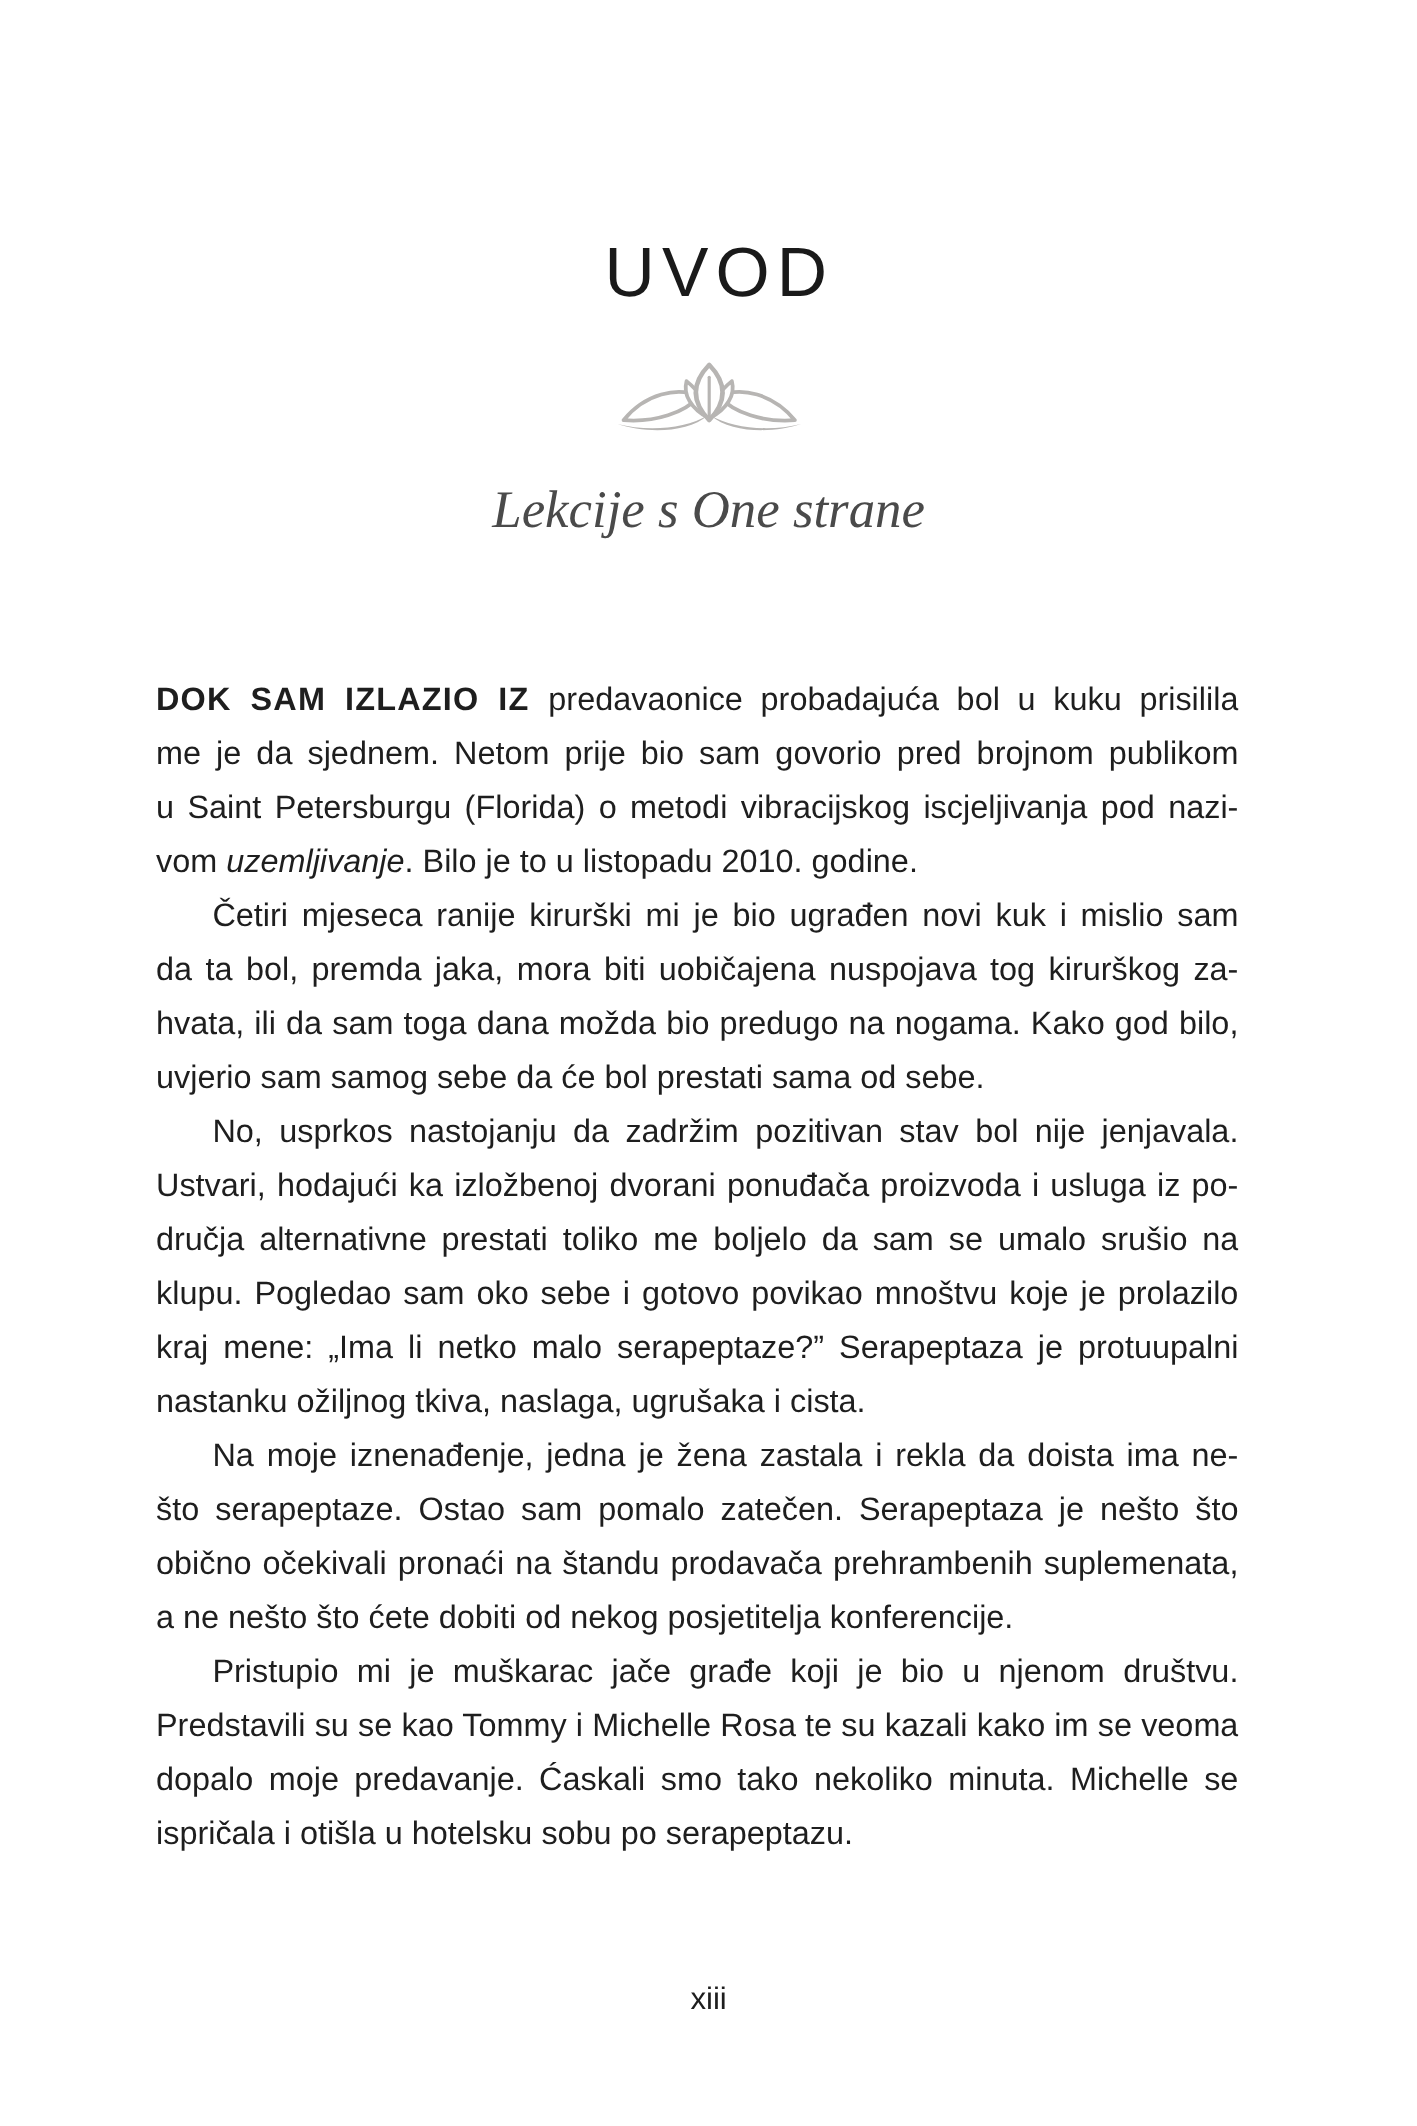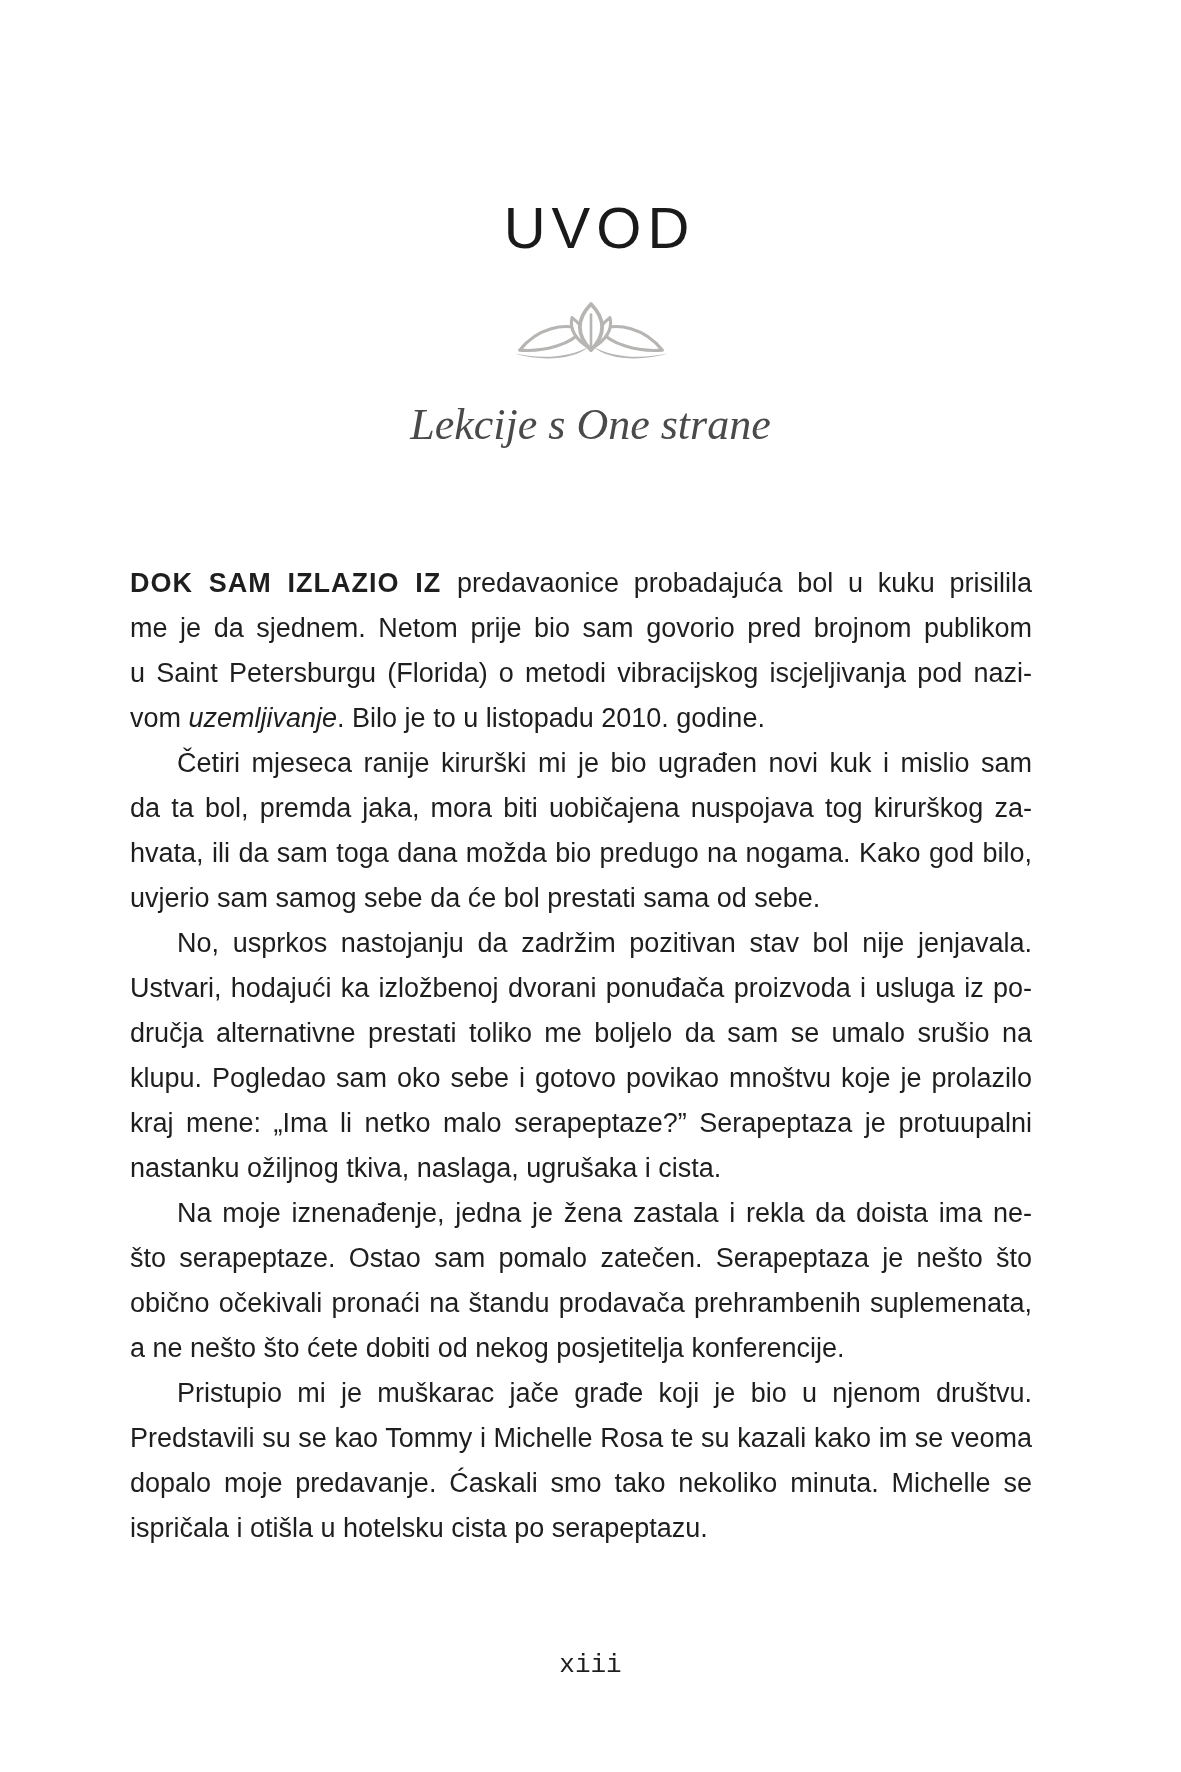--- a/index.html
+++ b/index.html
@@ -60,21 +60,21 @@
     text-align: justify;
     text-align-last: justify;
   }
   .line.indent { text-indent: 47px; }
   .seg-b { font-weight: 700; letter-spacing: 1px; }
   .seg-i { font-style: italic; }
   .folio {
     position: absolute;
     top: 1648px; left: 0; width: 100%;
     text-align: center;
-    font-family: Liberation Mono, monospace;
+    font-family: Liberation Sans, sans-serif;
     font-size: 26px;
     line-height: 34px;
     color: var(--ink-body);
   }
 </style>
 </head>
 <body>
 
 <div class="page">
 
@@ -116,18 +116,18 @@
       <div class="line just"><span>klupu. Pogledao sam oko sebe i gotovo povikao mnoštvu koje je prolazilo</span></div>
       <div class="line just"><span>kraj mene: „Ima li netko malo serapeptaze?” Serapeptaza je protuupalni</span></div>
       <div class="line"><span>nastanku ožiljnog tkiva, naslaga, ugrušaka i cista.</span></div>
       <div class="line just indent"><span>Na moje iznenađenje, jedna je žena zastala i rekla da doista ima ne-</span></div>
       <div class="line just"><span>što serapeptaze. Ostao sam pomalo zatečen. Serapeptaza je nešto što biste</span></div>
       <div class="line just"><span>obično očekivali pronaći na štandu prodavača prehrambenih suplemenata,</span></div>
       <div class="line"><span>a ne nešto što ćete dobiti od nekog posjetitelja konferencije.</span></div>
       <div class="line just indent"><span>Pristupio mi je muškarac jače građe koji je bio u njenom društvu.</span></div>
       <div class="line just"><span>Predstavili su se kao Tommy i Michelle Rosa te su kazali kako im se veoma</span></div>
       <div class="line just"><span>dopalo moje predavanje. Ćaskali smo tako nekoliko minuta. Michelle se</span></div>
-      <div class="line"><span>ispričala i otišla u hotelsku cista po serapeptazu.</span></div>
+      <div class="line"><span>ispričala i otišla u hotelsku sobu po serapeptazu.</span></div>
     </div>
 
   <div class="folio">xiii</div>
 
 </div>
 
 </body></html>

